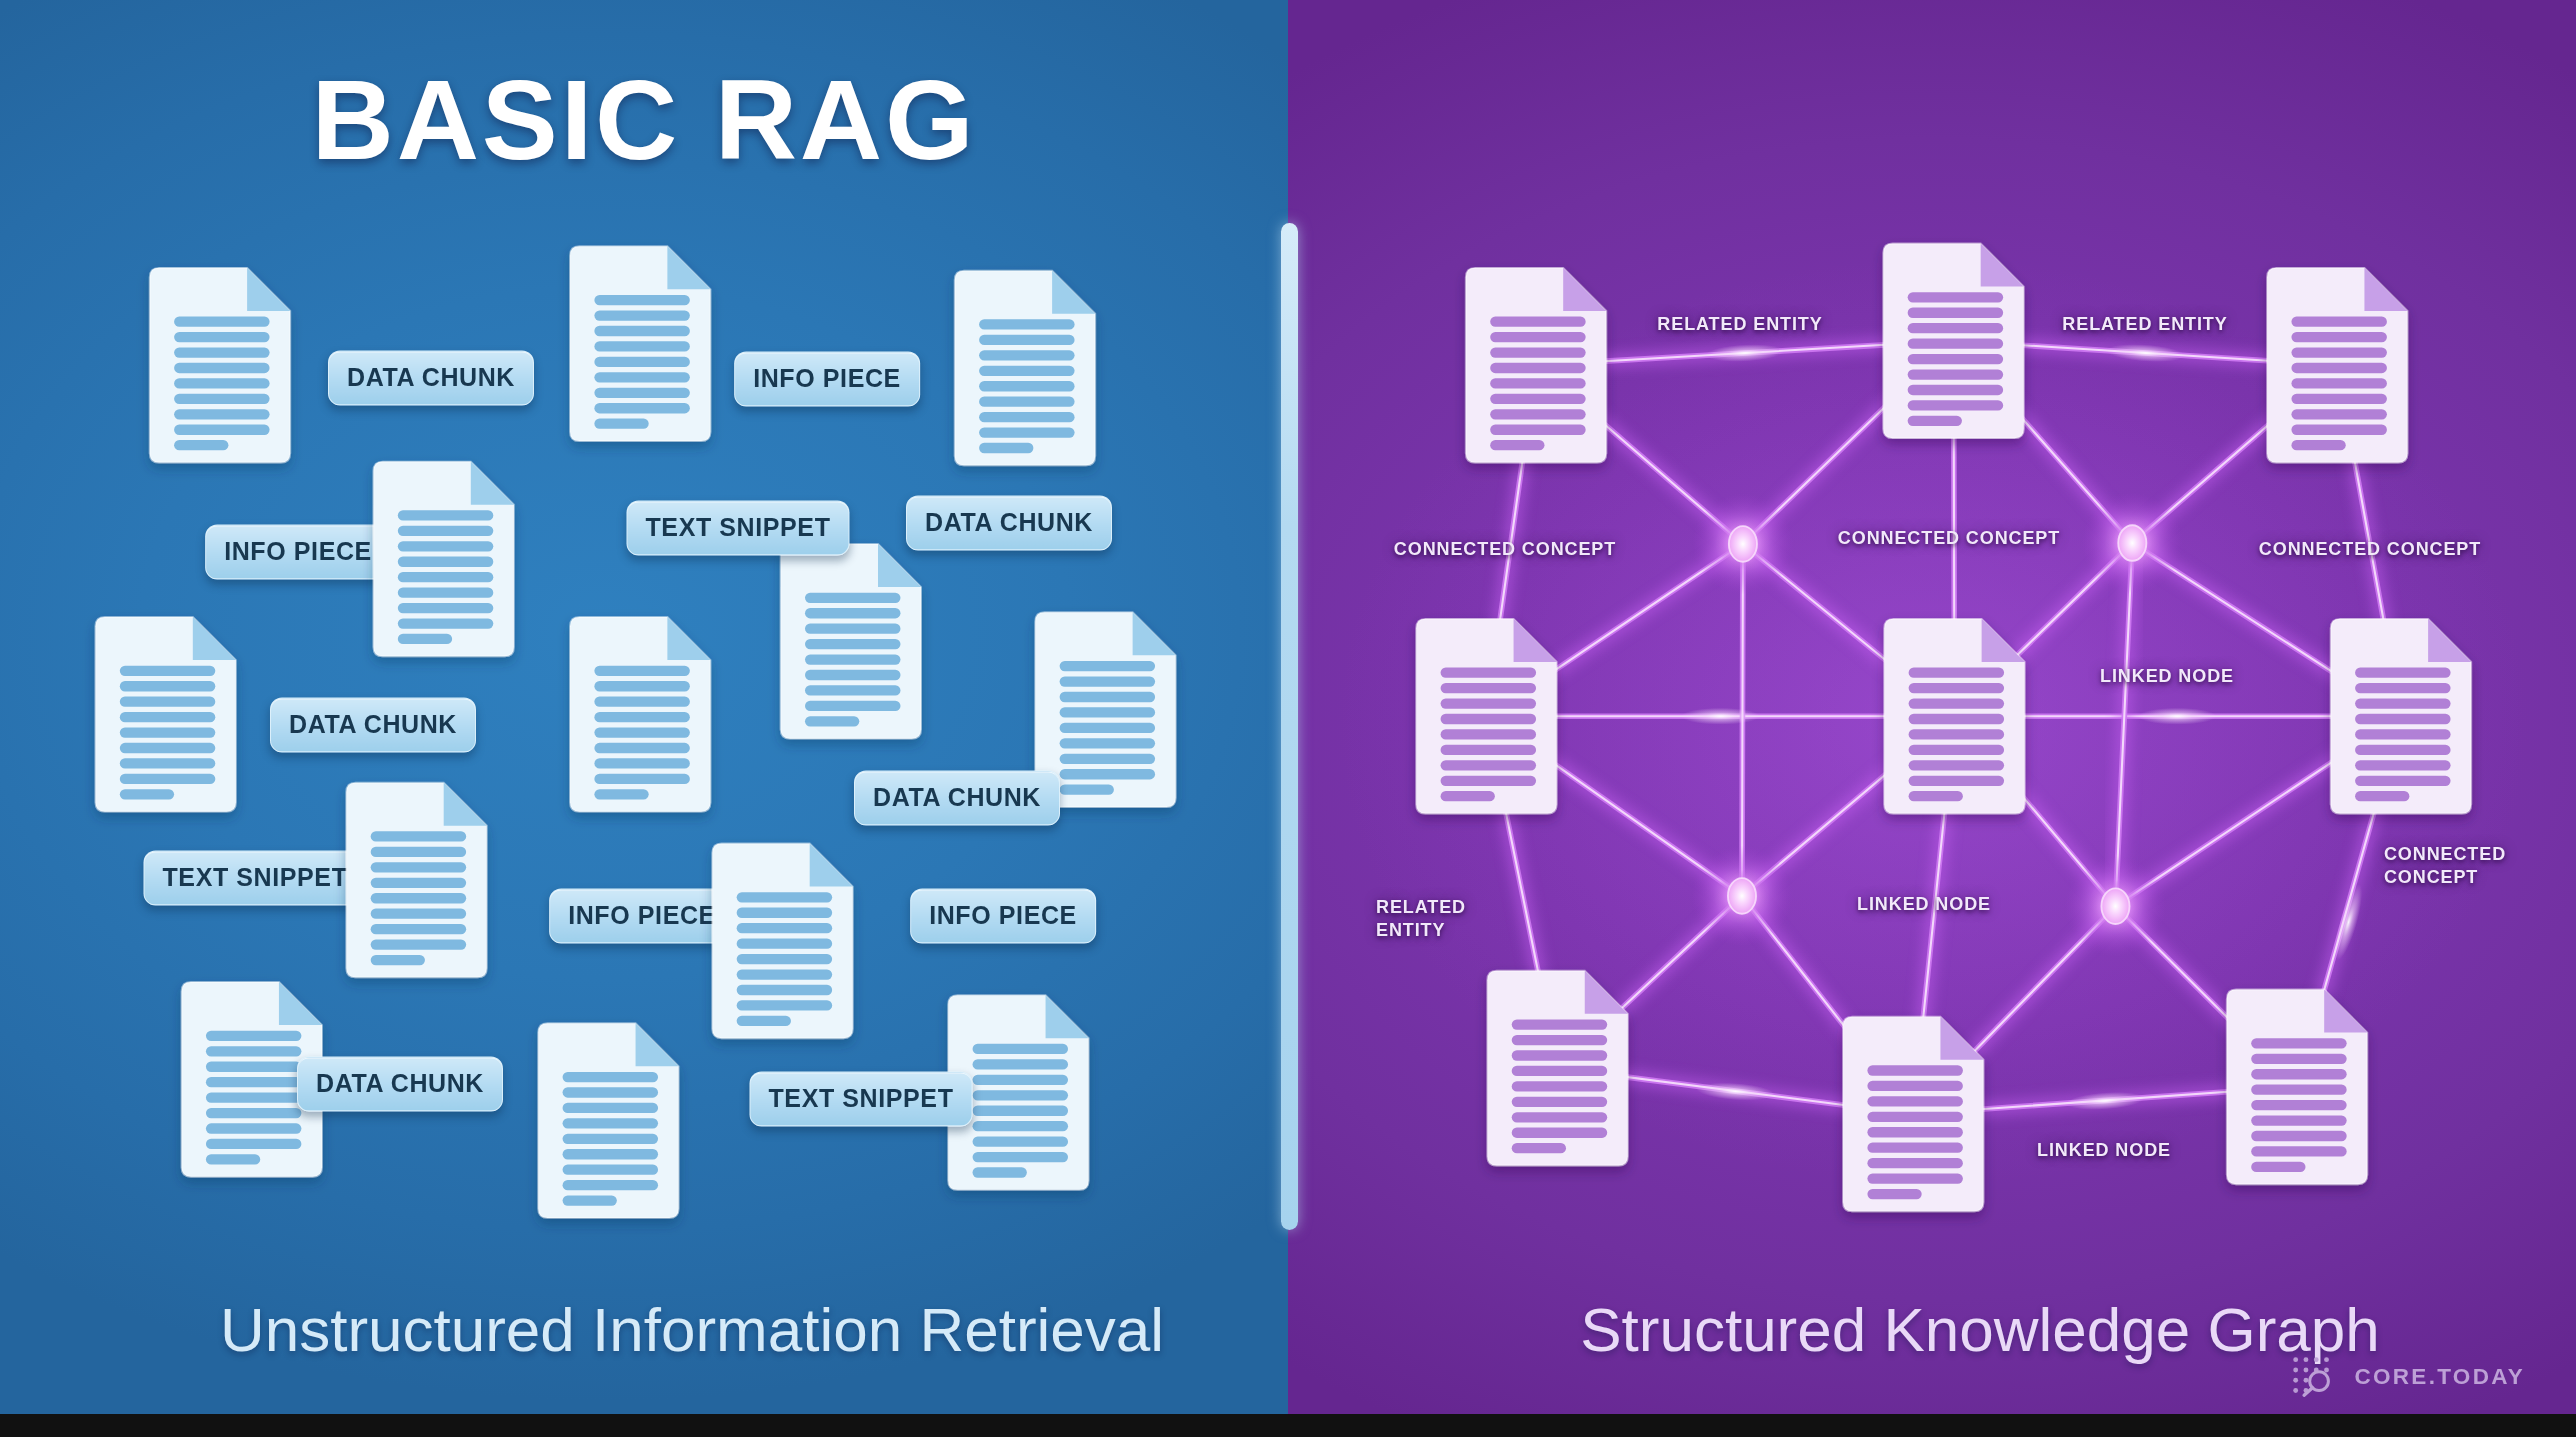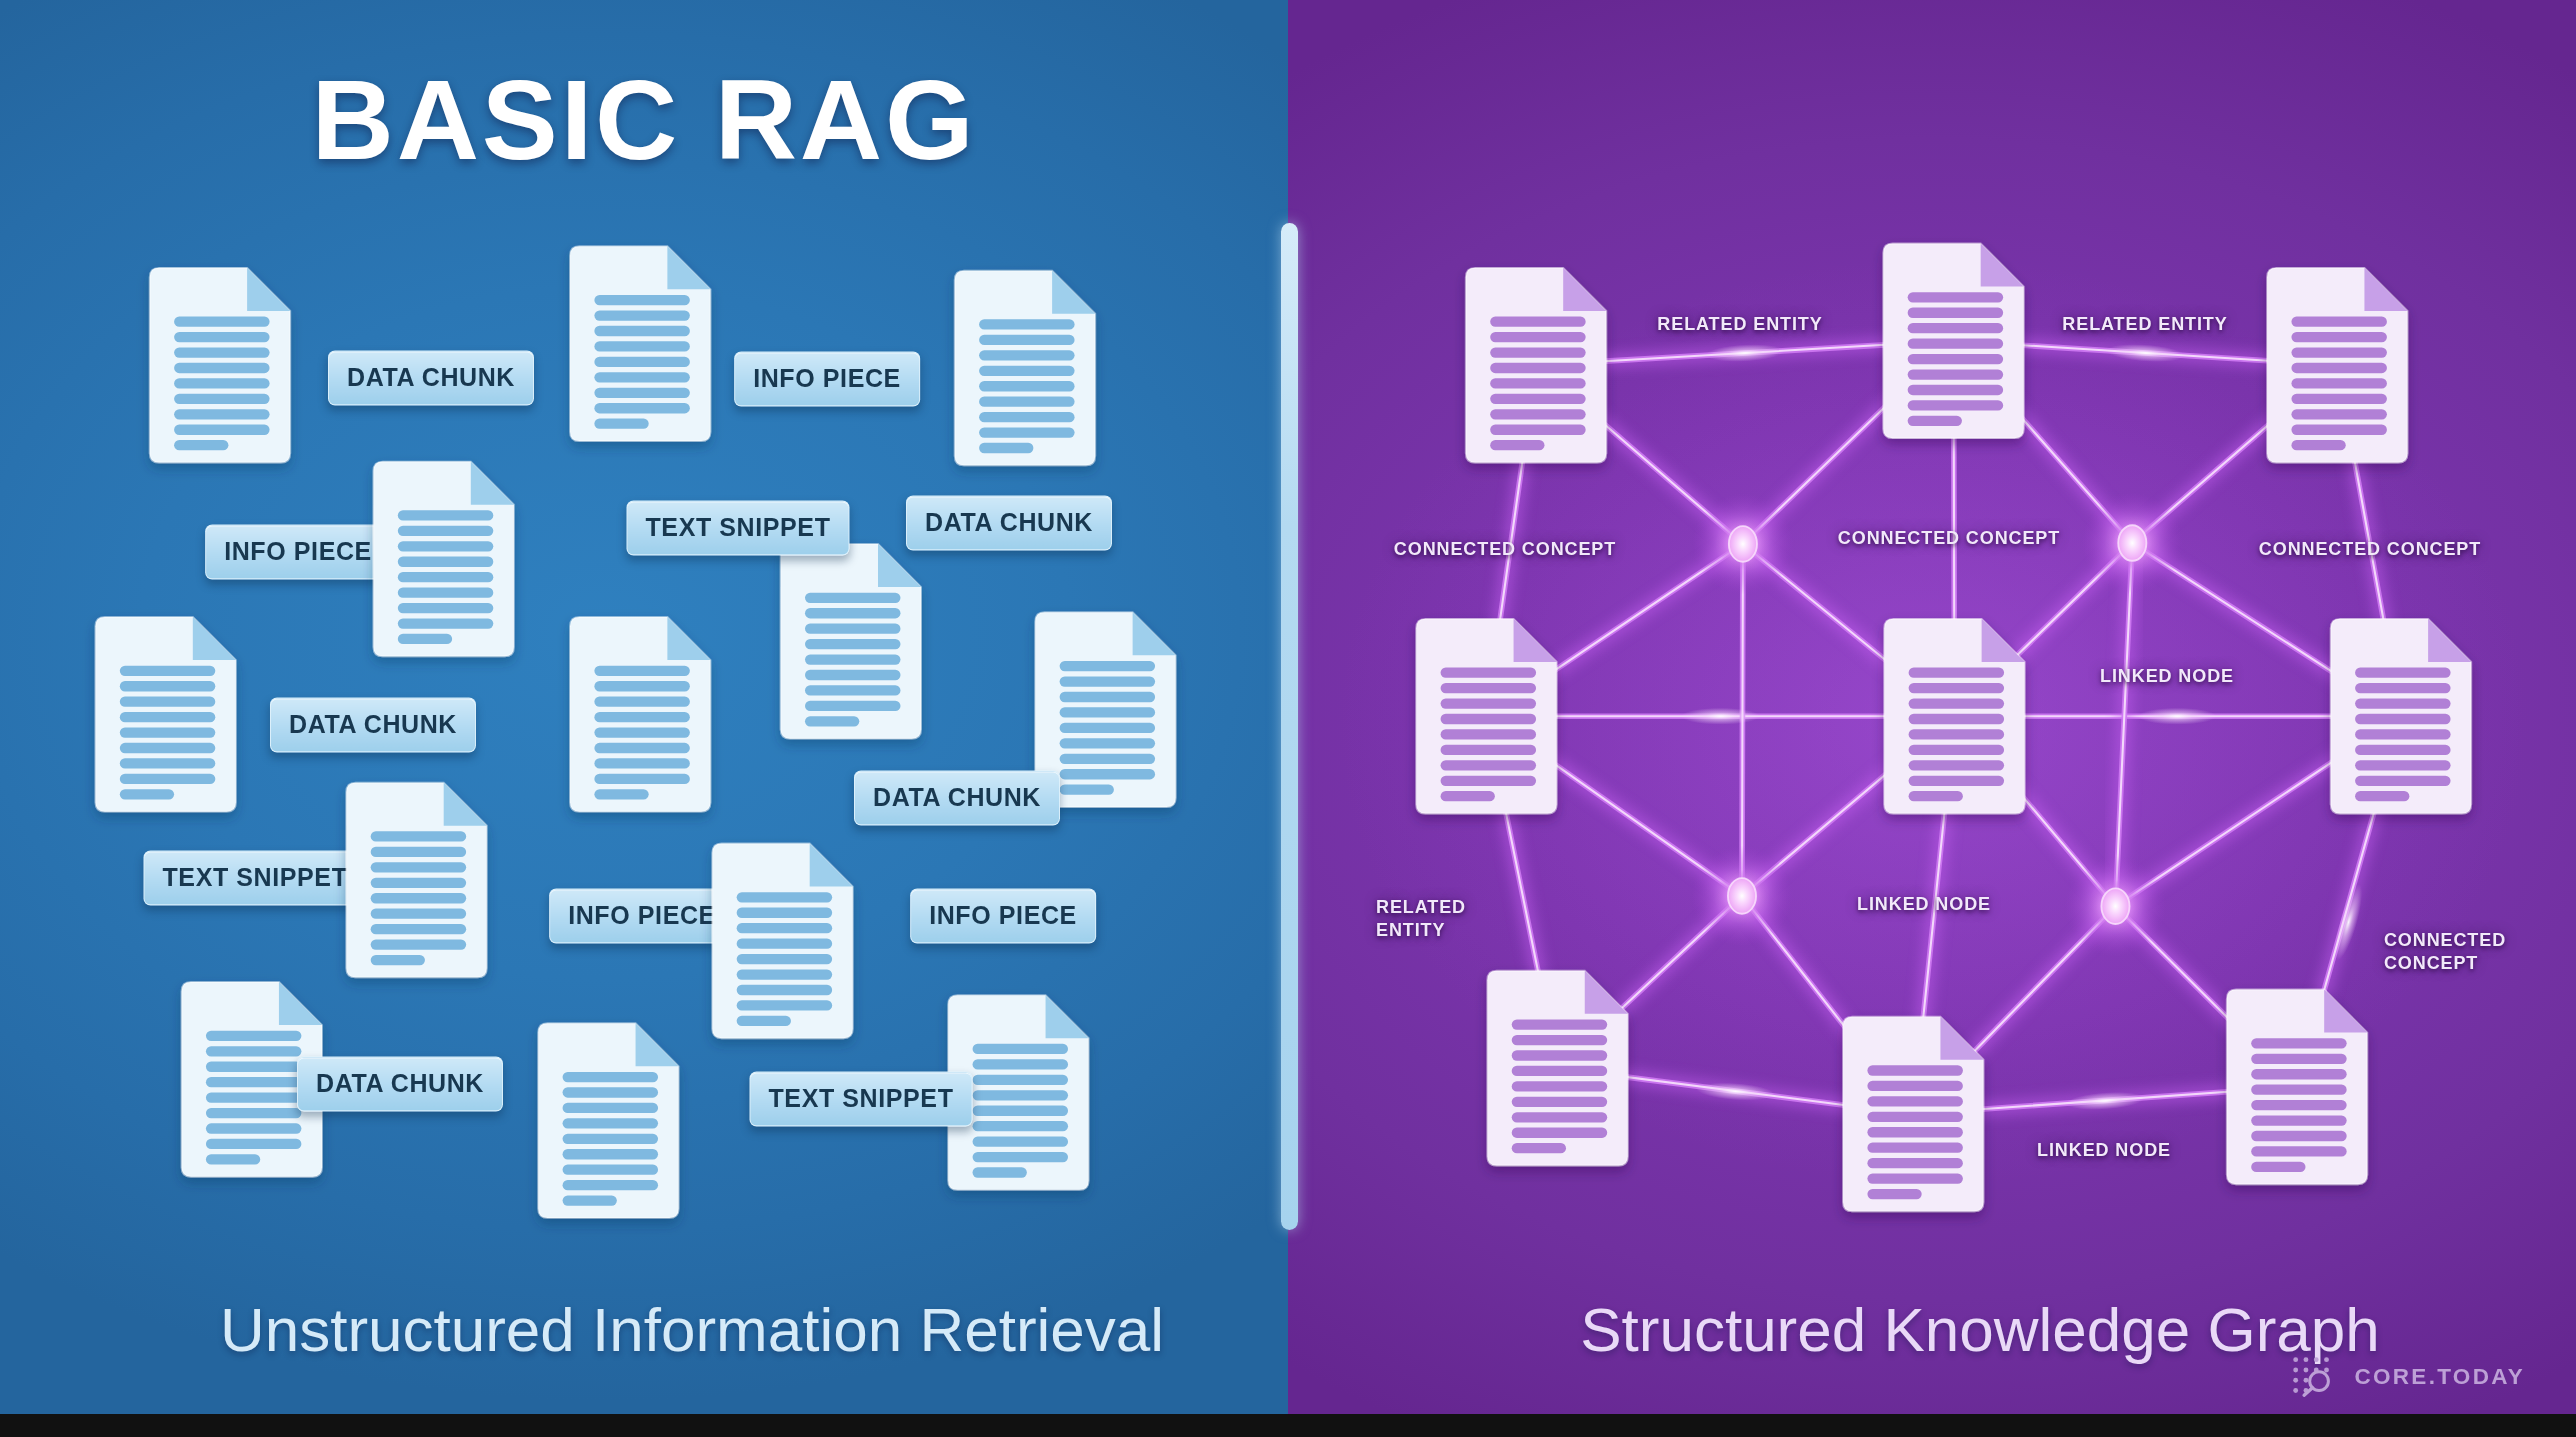--- a/index.html
+++ b/index.html
@@ -31,21 +31,21 @@
   .panel.right .panel-caption{color:var(--caption-purple,#e9d9f7);}
 
   #pills-behind,#pills-front,#graph-labels{position:absolute;inset:0;pointer-events:none;}
   #pills-behind{z-index:2;}
   #diagram{position:absolute;inset:0;z-index:3;pointer-events:none;}
   #pills-front{z-index:4;}
   #graph-labels{z-index:4;}
 
   .pill{
     position:absolute;transform:translate(-50%,-50%);
-    height:53px;line-height:51px;padding:0 18px;border-radius:7px;
+    height:53px;line-height:51px;padding:0 18px;border-radius:12px;
     background:linear-gradient(180deg,#cfe9f8 0%, #b2daf2 55%, #9dcfeb 100%);
     border:1.9px solid rgba(224,242,252,0.9);
     box-shadow:0 4.7px 8.4px rgba(8,40,72,0.35), inset 0 0.9px 0 rgba(255,255,255,0.65);
     color:var(--pill-text,#183850);font-size:25px;font-weight:700;letter-spacing:0.6px;
     white-space:nowrap;
   }
   .graph-label{
     position:absolute;transform:translate(-50%,-50%);
     color:var(--label-purple,#f2e9fa);font-size:18px;font-weight:700;letter-spacing:0.9px;
     text-align:left;line-height:1.3;white-space:nowrap;
@@ -590,21 +590,21 @@
     </div>
   <div id="graph-labels">
       <div class="graph-label" style="left: 1740px; top: 325px;">RELATED ENTITY</div>
       <div class="graph-label" style="left: 2145px; top: 325px;">RELATED ENTITY</div>
       <div class="graph-label" style="left: 1505px; top: 550px;">CONNECTED CONCEPT</div>
       <div class="graph-label" style="left: 1949px; top: 539px;">CONNECTED CONCEPT</div>
       <div class="graph-label" style="left: 2370px; top: 550px;">CONNECTED CONCEPT</div>
       <div class="graph-label" style="left: 2167px; top: 677px;">LINKED NODE</div>
       <div class="graph-label" style="left: 1421px; top: 912px; margin-top: 7px;">RELATED<br>ENTITY</div>
       <div class="graph-label" style="left: 1924px; top: 905px;">LINKED NODE</div>
-      <div class="graph-label" style="left: 2445px; top: 952px;">CONNECTED<br>CONCEPT</div>
+      <div class="graph-label" style="left: 2445px; top: 866px;">CONNECTED<br>CONCEPT</div>
       <div class="graph-label" style="left: 2104px; top: 1151px;">LINKED NODE</div>
     </div>
 
   <div class="divider"></div>
 
   <div class="logo">
     <svg width="43" height="43" viewBox="0 0 46 46" id="logo-icon">
         <circle cx="5" cy="5" r="2.6" fill="#bda0d6" opacity="0.95"></circle>
         <circle cx="16" cy="5" r="2.6" fill="#bda0d6" opacity="0.95"></circle>
         <circle cx="27" cy="5" r="2.6" fill="#bda0d6" opacity="0.95"></circle>

